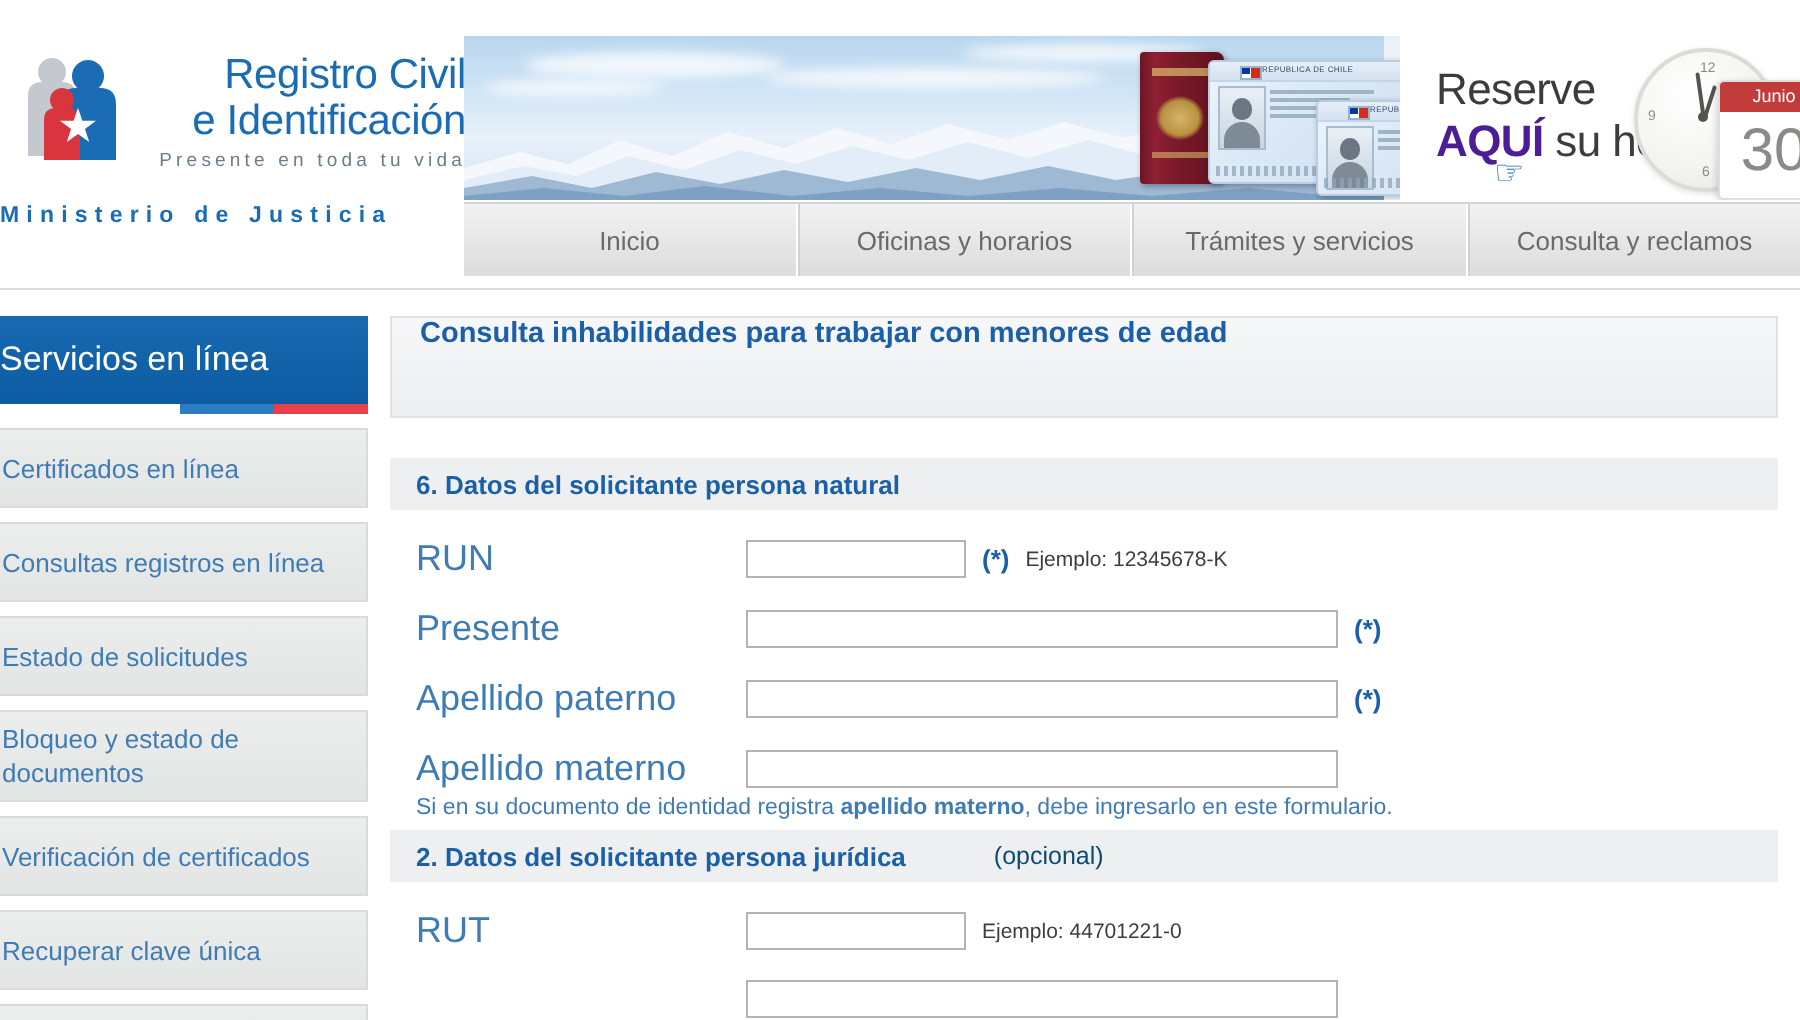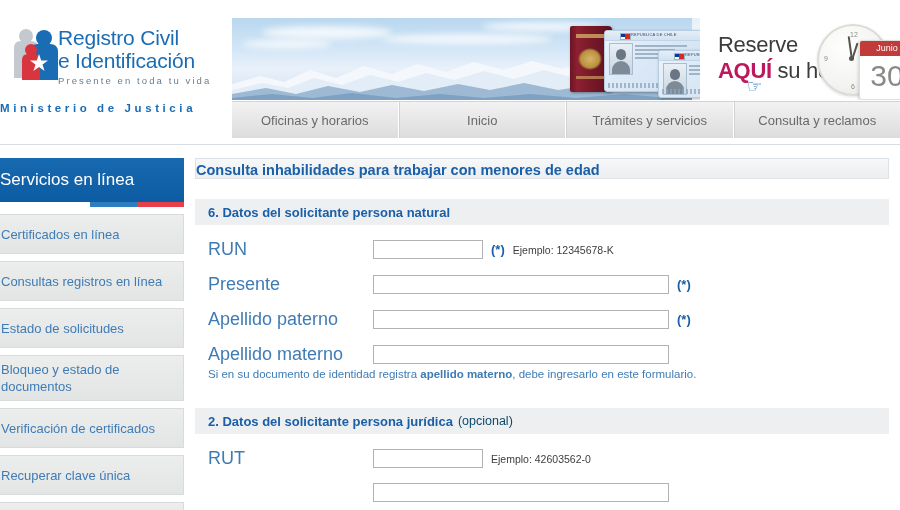--- a/index.html
+++ b/index.html
@@ -22,21 +22,21 @@
   
   #header {
     position: absolute;
     left: 0; top: 0;
     width: 900px; height: 145px;
     background: #ffffff;
   }
   #logo-block {
     position: absolute;
     left: 0; top: 18px;
-    width: 228px; height: 100px;
+    width: 228px; height: 100px; text-align: right;
   }
   #logo-figures {
     position: absolute;
     left: 8px; top: 8px;
     width: 62px; height: 62px;
   }
   #logo-text {
     position: absolute;
     left: 58px; top: 8px;
     width: 175px;
@@ -196,21 +196,21 @@
     padding-left: 39px;
   }
   #reserve-line1 {
     position: absolute; left: 18px; top: 14px;
     font-size: 22px; color: #3c3c3c; font-weight: 400; letter-spacing: -0.3px;
   }
   #reserve-line2 {
     position: absolute; left: 18px; top: 40px;
     font-size: 22px; letter-spacing: -0.3px; white-space: nowrap;
   }
-  #reserve-aqui { color: #be185d; font-weight: bold; }
+  #reserve-aqui { color: #4c1d95; font-weight: bold; }
   #reserve-rest { color: #3c3c3c; font-weight: 400; }
   #cursor-hand {
     position: absolute; left: 47px; top: 60px;
     font-size: 17px; color: #1a6cb5; line-height: 17px;
   }
   #clock {
     position: absolute; right: 26px; top: 6px;
     width: 68px; height: 68px; border-radius: 50%;
     background: radial-gradient(circle at 38% 32%, #ffffff 0%, #f3f3f1 60%, #e2e2de 100%);
     border: 2px solid #dcdcd6;
@@ -318,26 +318,27 @@
     line-height: 17px;
   }
 
   
   #main {
     position: absolute;
     left: 195px; top: 158px;
     width: 694px;
   }
   #page-title-bar {
-    width: 694px; height: 21px;
+    width: 694px; height: 51px;
     background: linear-gradient(to bottom, #f6f7f8 0%, #eceeef 100%);
     border: 1px solid #dfe2e5;
     box-sizing: border-box;
     display: flex;
-    align-items: flex-end;
+    align-items: flex-start;
+    padding-left: 14px;
   }
   #page-title-text {
     color: #1a5fa8;
     font-size: 14.5px;
     font-weight: bold;
   }
   .section-bar {
     width: 694px; height: 26px;
     background: #eeeff0;
     display: flex;
@@ -498,22 +499,22 @@
         </div>
 
         <div id="calendar">
           <div id="cal-month">Junio</div>
           <div id="cal-day">30</div>
         </div>
       </div>
     </div>
 
     <div id="nav">
+      <div class="nav-tab">Inicio</div>
       <div class="nav-tab">Oficinas y horarios</div>
-      <div class="nav-tab">Inicio</div>
       <div class="nav-tab">Trámites y servicios</div>
       <div class="nav-tab">Consulta y reclamos</div>
     </div>
   </div>
 
   <div id="header-rule"></div>
 
   <div id="sidebar">
     <div id="sidebar-header">Servicios en línea</div>
     <div id="sidebar-accent">
@@ -558,29 +559,29 @@
       <span class="req">(*)</span>
     </div>
 
     <div class="form-row">
       <span class="form-label">Apellido materno</span>
       <input class="finput long" type="text" value="" style="">
     </div>
 
     <div class="note"><span>Si en su documento de identidad registra </span><b>apellido materno</b><span>, debe ingresarlo en este formulario.</span></div>
 
-    <div class="section-bar" style="margin-top:28px;">
+    <div class="section-bar" style="margin-top:5px;gap:39px;">
       <span class="section-title">2. Datos del solicitante persona jurídica</span>
       <span class="section-optional">(opcional)</span>
     </div>
 
     <div class="form-row">
       <span class="form-label">RUT</span>
       <input class="finput short" type="text" value="" style="">
-      <span class="example">Ejemplo:  42603562-0</span>
+      <span class="example">Ejemplo:  44701221-0</span>
     </div>
 
     <div class="form-row">
       <span class="form-label"></span>
       <input class="finput long" type="text" value="" style="">
     </div>
 
   </div>
 </div>
 

